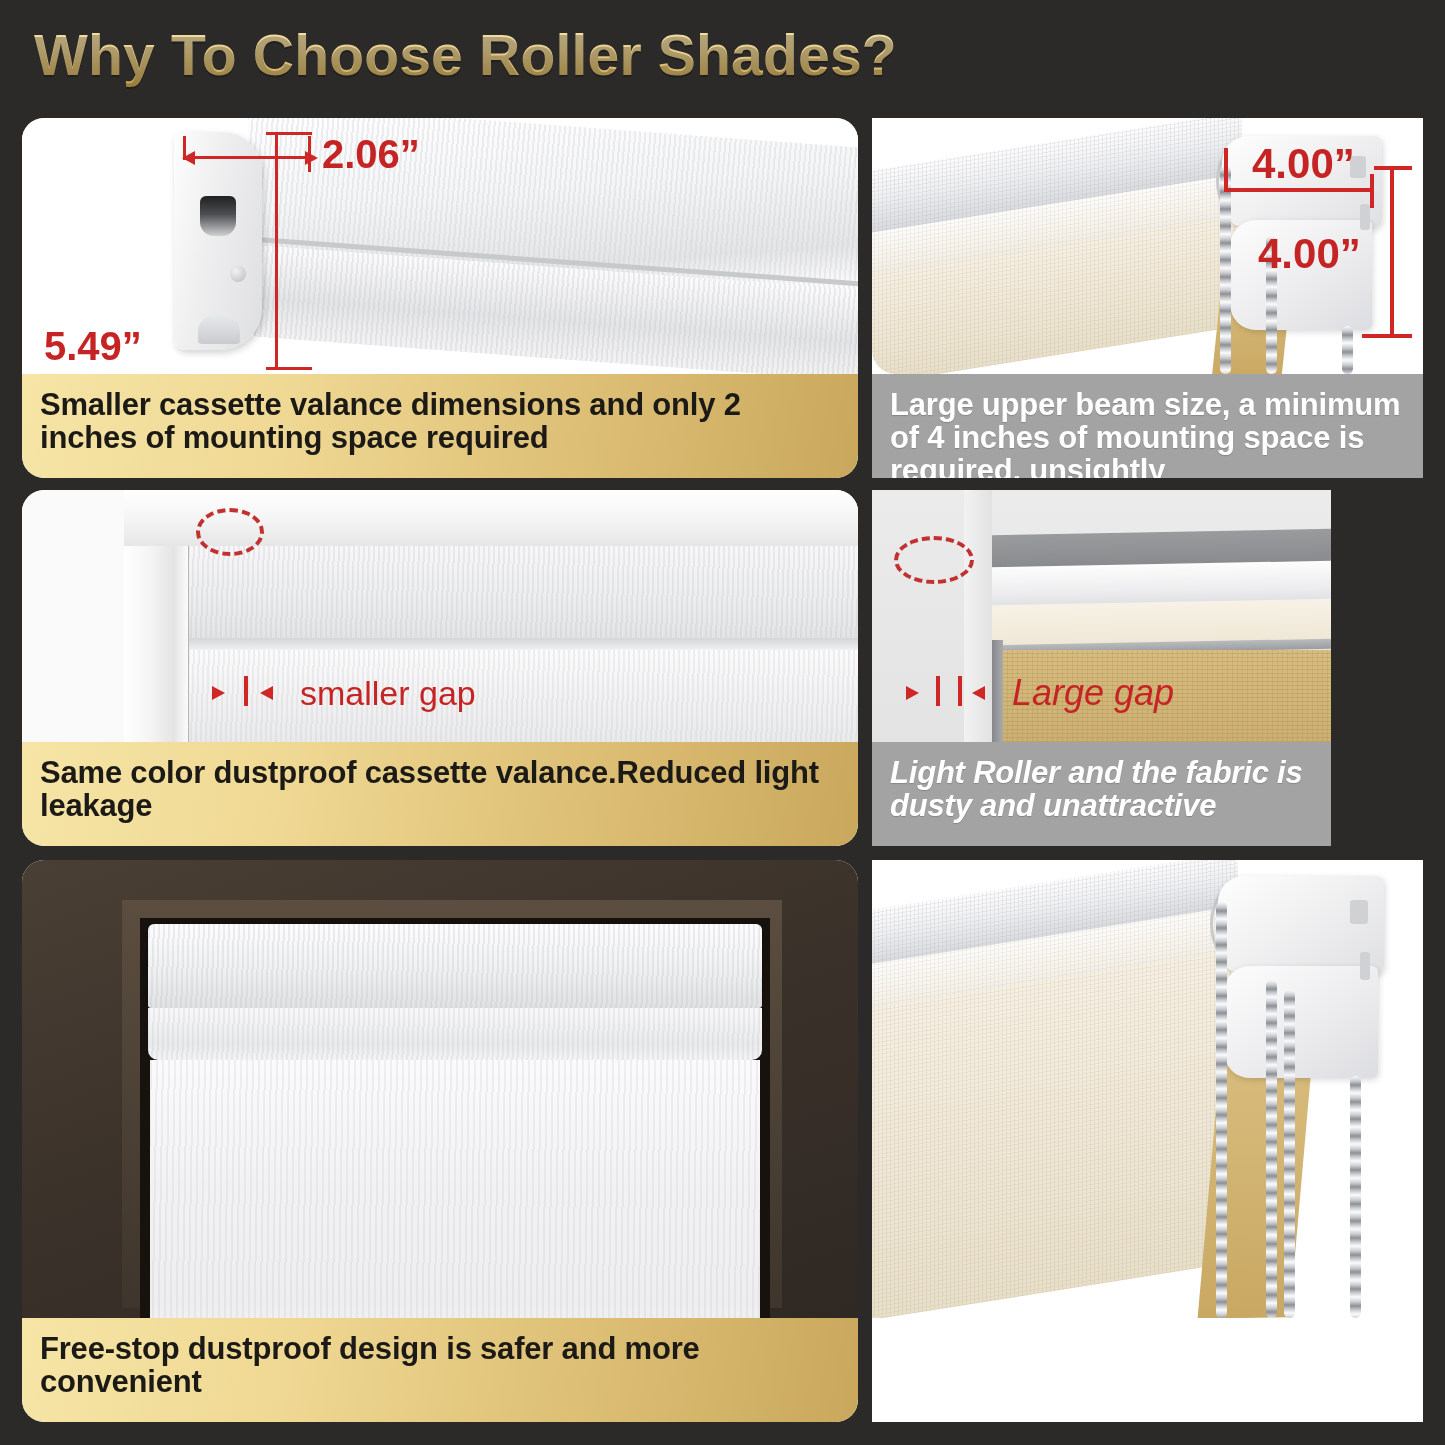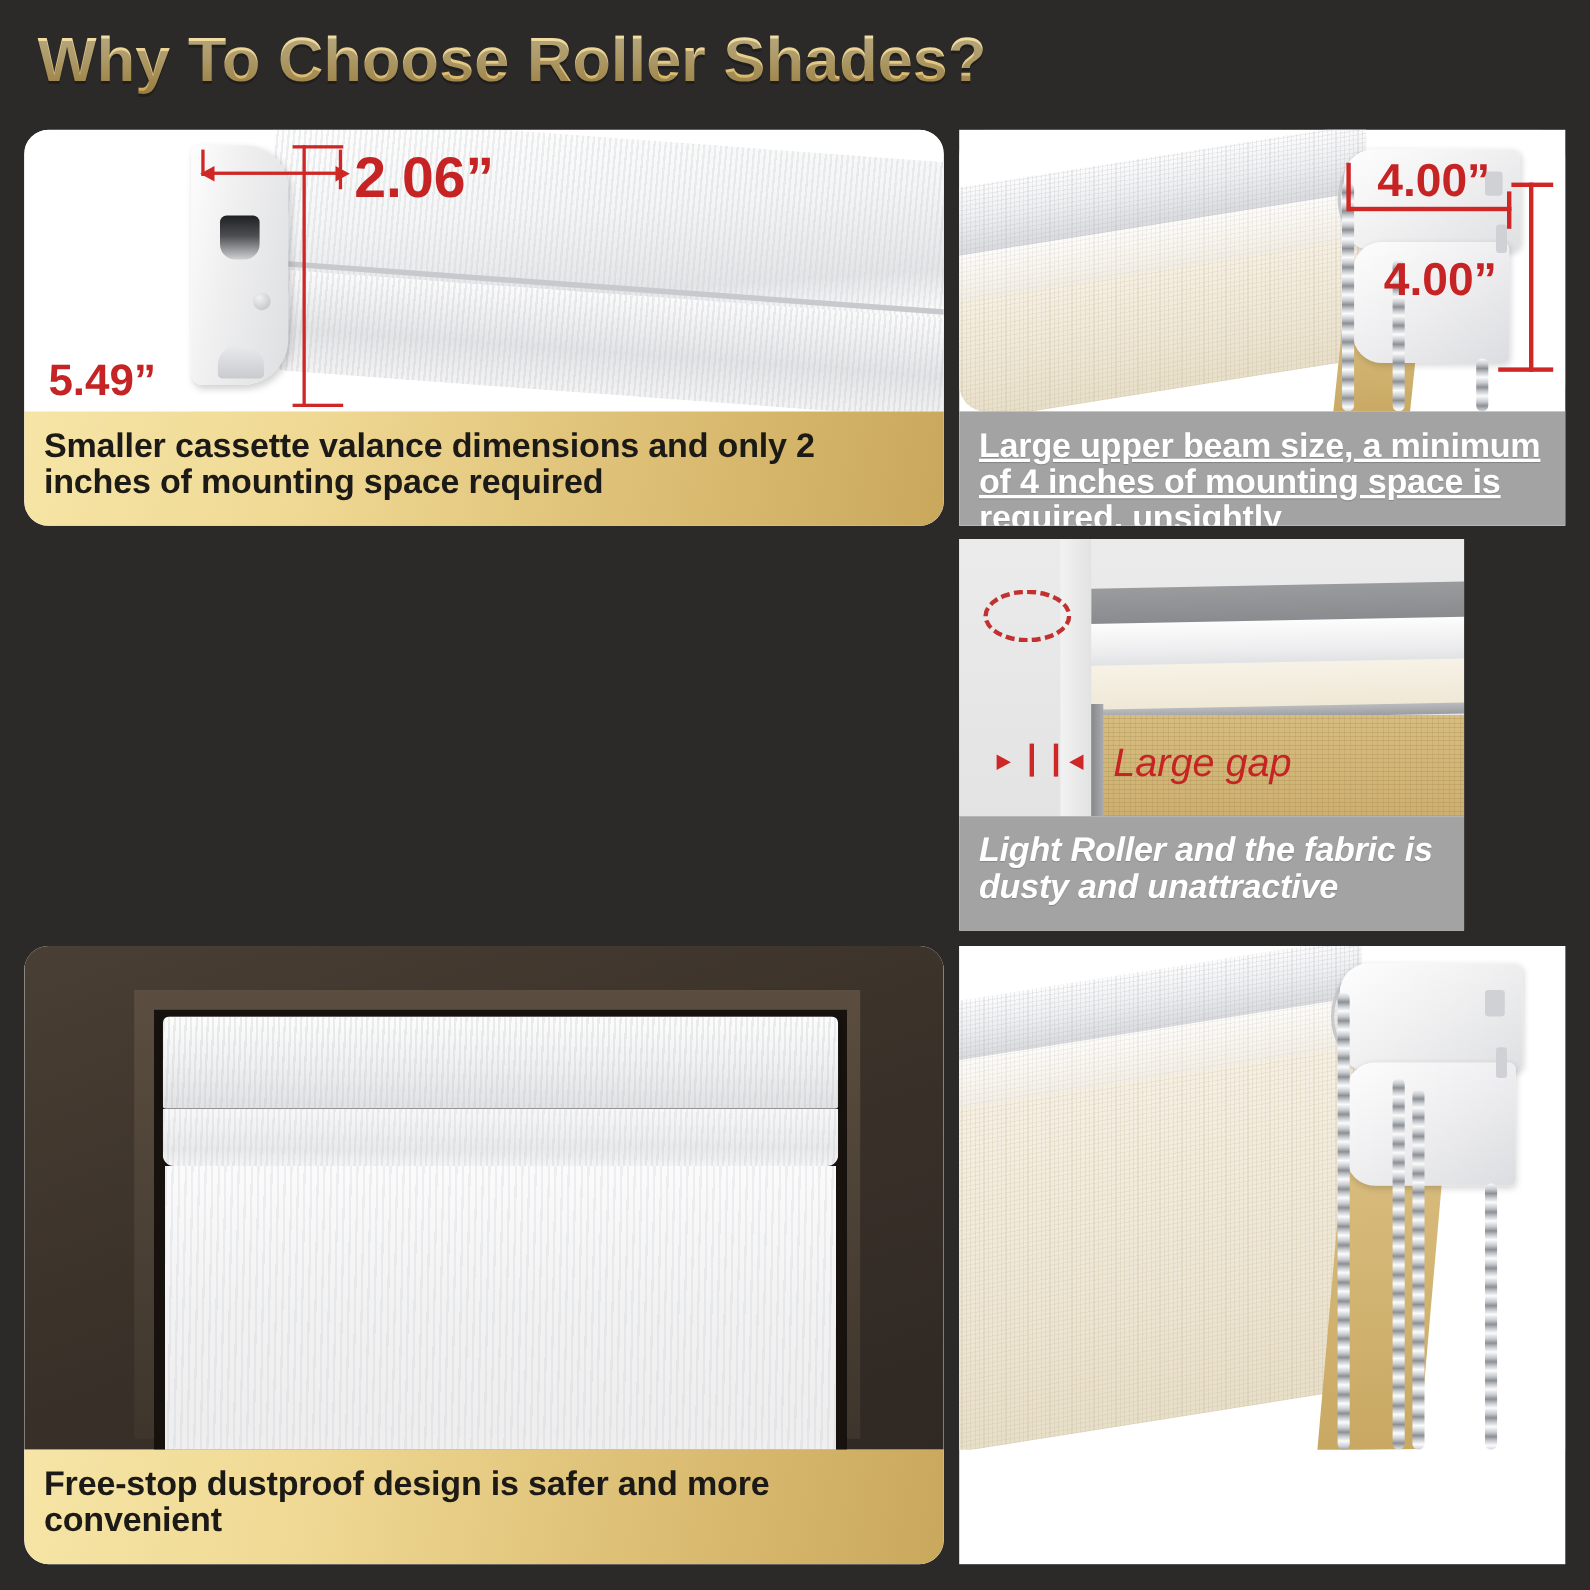--- a/index.html
+++ b/index.html
@@ -312,21 +312,21 @@
       <div class="p1-cap"></div>
       <div class="p1-slot"></div>
       <div class="p1-screw"></div>
       <div class="p1-btm"></div>
 
       <div class="dim-line" style="left:166px; top:38px; width:122px; height:3px;"></div>
       <div class="arrow-l" style="left:160px; top:33px;"></div>
       <div class="arrow-r" style="left:283px; top:33px;"></div>
       <div class="dim-line" style="left:161px; top:18px; width:3px; height:24px;"></div>
       <div class="dim-line" style="left:286px; top:18px; width:3px; height:36px;"></div>
-      <div class="dim-txt" style="left:300px; top:14px; font-size:52px;">2.06”</div>
+      <div class="dim-txt" style="left:300px; top:14px; font-size:40px;">2.06”</div>
 
       <div class="dim-line" style="left:253px; top:14px; width:3px; height:238px;"></div>
       <div class="dim-line" style="left:244px; top:14px; width:46px; height:3px;"></div>
       <div class="dim-line" style="left:244px; top:249px; width:46px; height:3px;"></div>
       <div class="dim-txt" style="left:22px; top:206px; font-size:40px;">5.49”</div>
     </div>
     <div class="caption good" style="height:104px;">Smaller cassette valance dimensions and only 2 inches of mounting space required</div>
   </div>
 
   <div class="panel bad" style="left:872px; top:118px; width:551px; height:360px;">
@@ -351,23 +351,42 @@
       <div class="dim-line" style="left:354px; top:70px; width:148px; height:4px;"></div>
       <div class="dim-line" style="left:352px; top:30px; width:4px; height:44px;"></div>
       <div class="dim-line" style="left:498px; top:56px; width:4px; height:34px;"></div>
       <div class="dim-txt" style="left:380px; top:22px; font-size:42px;">4.00”</div>
 
       <div class="dim-line" style="left:518px; top:48px; width:4px; height:172px;"></div>
       <div class="dim-line" style="left:502px; top:48px; width:38px; height:4px;"></div>
       <div class="dim-line" style="left:490px; top:216px; width:50px; height:4px;"></div>
       <div class="dim-txt" style="left:386px; top:112px; font-size:42px;">4.00”</div>
     </div>
-    <div class="caption bad" style="height:104px;text-decoration:underline;">Large upper beam size, a minimum of 4 inches of mounting space is required, unsightly</div>
-  </div>
-
+    <div class="caption bad" style="height:104px;">Large upper beam size, a minimum of 4 inches of mounting space is required, unsightly</div>
+  </div>
+
+  <div class="panel good" style="left:22px; top:490px; width:836px; height:356px;">
+    <div class="photo" style="height:252px;">
+      <div class="p3-wall"></div>
+      <div class="p3-shade-top"></div>
+      <div class="p3-rail"></div>
+      <div class="p3-shade-bot"></div>
+      <div class="p3-gapbar"></div>
+      <div class="p3-frame-l"></div>
+      <div class="p3-frame-t"></div>
+
+      <div class="dash-circle" style="left:174px; top:18px; width:68px; height:48px;"></div>
+
+      <div class="arrow-r" style="left:190px; top:196px;"></div>
+      <div class="dim-line" style="left:222px; top:186px; width:4px; height:30px;"></div>
+      <div class="arrow-l" style="left:238px; top:196px;"></div>
+      <div class="dim-txt" style="left:278px; top:184px; font-size:34px; font-weight:normal;">smaller gap</div>
+    </div>
+    <div class="caption good" style="height:104px;">Same color dustproof cassette valance.Reduced light leakage</div>
+  </div>
 
   <div class="panel bad" style="left:872px; top:490px; width:459px; height:356px;font-style:italic;">
     <div class="photo" style="height:252px;">
       <div class="p4-wall"></div>
       <div class="p4-top-dark"></div>
       <div class="p4-tube"></div>
       <div class="p4-cream"></div>
       <div class="p4-rail"></div>
       <div class="p4-gold"></div>
       <div class="p4-gapbar"></div>

